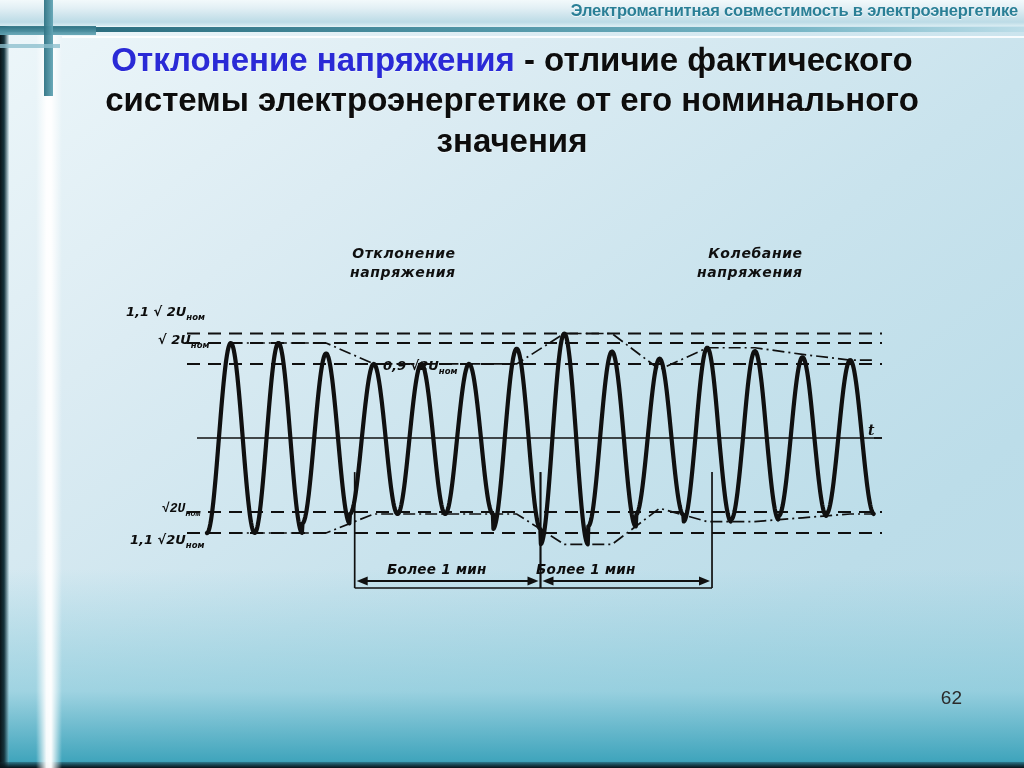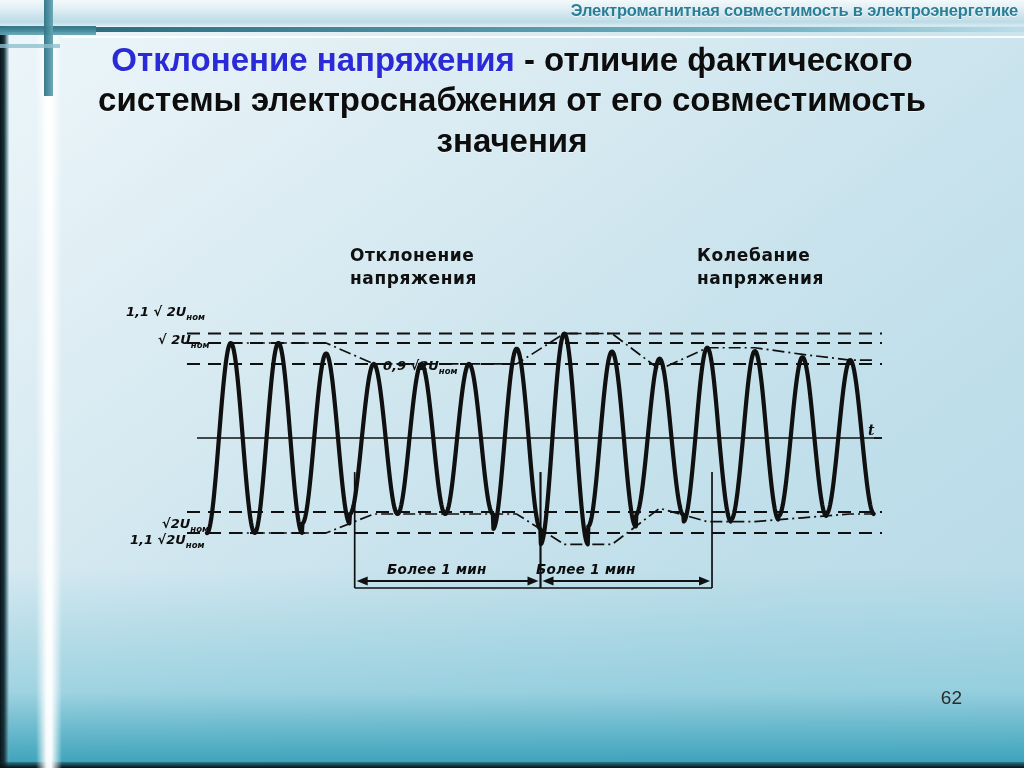--- a/index.html
+++ b/index.html
@@ -64,22 +64,22 @@
     position:absolute;left:62px;top:40px;width:900px;
     text-align:center;line-height:1.22;
   }
   .title-block .ln{font-size:33px;font-weight:bold;color:#0d0d0d;
     text-shadow:0 1px 0 rgba(255,255,255,.5);}
   .accent{color:#2a2ad6;}
   
   #figure{position:absolute;left:112px;top:236px;width:800px;height:400px;}
   .fig-label{
     position:absolute;font-family:"DejaVu Sans",sans-serif;
-    font-weight:bold;font-size:17px;color:#101010;
-    letter-spacing:.6px;line-height:1.35;white-space:pre-line;
+    font-style:italic;font-weight:bold;font-size:14px;color:#101010;
+    letter-spacing:.6px;line-height:1.35;white-space:pre-line;text-align:right;
   }
   .ax-label{
     position:absolute;font-family:"DejaVu Sans",sans-serif;
     font-style:italic;font-weight:bold;font-size:13px;color:#0c0c0c;
     white-space:nowrap;
   }
   .ax-label sub{font-size:8.5px;font-style:italic;}
   .inline-label{
     position:absolute;font-family:"DejaVu Sans",sans-serif;
     font-style:italic;font-weight:bold;font-size:13px;color:#0c0c0c;white-space:nowrap;
@@ -113,41 +113,41 @@
   <div class="banner"></div>
   <div class="banner-rule"></div>
   <div class="cross-h"></div>
   <div class="cross-v"></div>
   <div class="cross-h2"></div>
   <div class="banner-title">Электромагнитная совместимость в электроэнергетике</div>
   <div class="frame-line"></div>
 
   <div class="title-block">
     <div class="ln"><span class="accent">Отклонение напряжения</span><span> - отличие фактического</span></div>
-    <div class="ln">системы электроснабжения от его совместимость</div>
+    <div class="ln">системы электроэнергетике от его номинального</div>
     <div class="ln">значения</div>
   </div>
 
   <div id="figure">
 
     <div class="fig-label" style="left:238px;top:8px;">Отклонение
 напряжения</div>
     <div class="fig-label" style="left:585px;top:8px;">Колебание
 напряжения</div>
 
     <div class="ax-label" style="left:14px;top:68px;">
       <span>1,1 √ 2U</span><sub>ном</sub>
     </div>
     <div class="ax-label" style="left:46px;top:96px;">
       <span>√ 2U</span><sub>ном</sub>
     </div>
     <div class="inline-label" style="left:271px;top:122px;">
       <span>0,9 √2U</span><sub>ном</sub>
     </div>
-    <div class="ax-label" style="left:50px;top:280px;">
+    <div class="ax-label" style="left:50px;top:265px;font-family:Liberation Mono, monospace;">
       <span>√2U</span><sub>ном</sub>
     </div>
     <div class="ax-label" style="left:18px;top:296px;">
       <span>1,1 √2U</span><sub>ном</sub>
     </div>
     <div class="tlab" style="left:756px;top:186px;">t</div>
 
     <div class="box-label" style="left:275px;top:325px;">Более 1 мин</div>
     <div class="box-label" style="left:424px;top:325px;">Более 1 мин</div>
 

